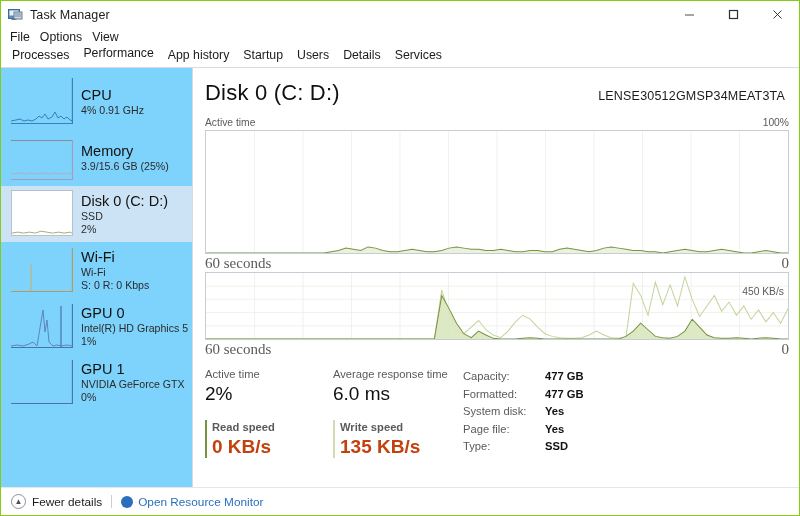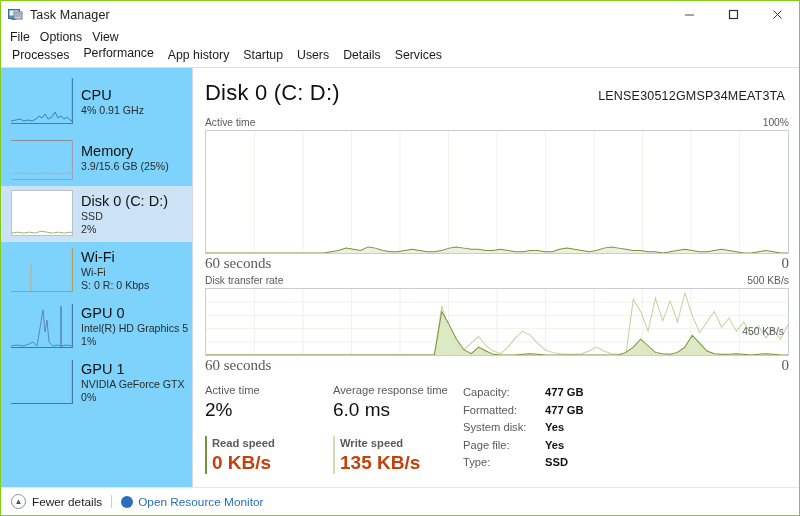--- a/index.html
+++ b/index.html
@@ -118,21 +118,21 @@
   .graphbox { position: relative; border: 1px solid #c8cdd2; background: #fff; }
   .graphbox svg { display: block; width: 100%; height: 100%; }
   .axisrow {
     display: flex; justify-content: space-between;
     font-size: 15px; color: #5a5a5a;
     margin-top: 1px;
     font-family: Liberation Serif, serif;
   }
   .inline-note {
     position: absolute; right: 4px; top: 13px;
-    font-size: 10.3px; color: #5a5a5a; margin-top: 24px;
+    font-size: 10.3px; color: #5a5a5a;
   }
 
   
   .stats { display: flex; margin-top: 9px; }
   .stats-left { width: 258px; min-width: 258px; }
   .stat-row { display: flex; }
   .stat-cell { width: 128px; }
   .stat-cell .lbl { font-size: 11.2px; color: #5a5a5a; line-height: 15px; }
   .stat-cell .val { font-size: 19px; color: #111; line-height: 24px; }
   .speed-row { display: flex; margin-top: 13px; font-weight: bold; }
@@ -344,24 +344,20 @@
             <line x1="531.6666666666666" y1="0" x2="531.6666666666666" y2="124" stroke="#eceee7" stroke-width="0.8"></line>
             <polygon points="0,124 0.00,124.00 7.34,124.00 14.68,124.00 22.03,124.00 29.37,124.00 36.71,124.00 44.05,124.00 51.39,124.00 58.73,124.00 66.08,124.00 73.42,124.00 80.76,124.00 88.10,124.00 95.44,124.00 102.78,124.00 110.13,124.00 117.47,124.00 124.81,122.76 132.15,121.52 139.49,119.04 146.84,120.28 154.18,121.52 161.52,117.80 168.86,119.04 176.20,121.52 183.54,122.76 190.89,122.76 198.23,121.52 205.57,120.28 212.91,121.52 220.25,122.76 227.59,122.76 234.94,121.52 242.28,119.04 249.62,117.80 256.96,119.04 264.30,120.28 271.65,120.28 278.99,121.52 286.33,121.52 293.67,120.28 301.01,121.52 308.35,122.76 315.70,122.76 323.04,121.52 330.38,121.52 337.72,122.76 345.06,122.76 352.41,120.28 359.75,119.04 367.09,120.28 374.43,121.52 381.77,122.76 389.11,121.52 396.46,119.04 403.80,117.80 411.14,119.04 418.48,120.28 425.82,121.52 433.16,121.52 440.51,122.76 447.85,122.76 455.19,124.00 462.53,122.76 469.87,121.52 477.22,120.28 484.56,121.52 491.90,122.76 499.24,122.76 506.58,121.52 513.92,120.28 521.27,121.52 528.61,122.76 535.95,124.00 543.29,124.00 550.63,122.76 557.97,121.52 565.32,122.76 572.66,124.00 580.00,124.00 580,124" fill="#e6efd8" opacity="0.85"></polygon>
             <polyline points="0.00,124.00 7.34,124.00 14.68,124.00 22.03,124.00 29.37,124.00 36.71,124.00 44.05,124.00 51.39,124.00 58.73,124.00 66.08,124.00 73.42,124.00 80.76,124.00 88.10,124.00 95.44,124.00 102.78,124.00 110.13,124.00 117.47,124.00 124.81,122.76 132.15,121.52 139.49,119.04 146.84,120.28 154.18,121.52 161.52,117.80 168.86,119.04 176.20,121.52 183.54,122.76 190.89,122.76 198.23,121.52 205.57,120.28 212.91,121.52 220.25,122.76 227.59,122.76 234.94,121.52 242.28,119.04 249.62,117.80 256.96,119.04 264.30,120.28 271.65,120.28 278.99,121.52 286.33,121.52 293.67,120.28 301.01,121.52 308.35,122.76 315.70,122.76 323.04,121.52 330.38,121.52 337.72,122.76 345.06,122.76 352.41,120.28 359.75,119.04 367.09,120.28 374.43,121.52 381.77,122.76 389.11,121.52 396.46,119.04 403.80,117.80 411.14,119.04 418.48,120.28 425.82,121.52 433.16,121.52 440.51,122.76 447.85,122.76 455.19,124.00 462.53,122.76 469.87,121.52 477.22,120.28 484.56,121.52 491.90,122.76 499.24,122.76 506.58,121.52 513.92,120.28 521.27,121.52 528.61,122.76 535.95,124.00 543.29,124.00 550.63,122.76 557.97,121.52 565.32,122.76 572.66,124.00 580.00,124.00" fill="none" stroke="#77933c" stroke-width="1"></polyline>
           </svg>
       </div>
       <div class="axisrow">
         <span>60 seconds</span>
         <span>0</span>
       </div>
 
-      <div class="graphlabels tight">
-        <span>Disk transfer rate</span>
-        <span>500 KB/s</span>
-      </div>
       <div class="graphbox" style="height:68px">
         <svg id="chart-transfer" viewBox="0 0 580 68" preserveAspectRatio="none">
             <line x1="48.33333333333333" y1="0" x2="48.33333333333333" y2="68" stroke="#eceee7" stroke-width="0.8"></line>
             <line x1="96.66666666666666" y1="0" x2="96.66666666666666" y2="68" stroke="#eceee7" stroke-width="0.8"></line>
             <line x1="145" y1="0" x2="145" y2="68" stroke="#eceee7" stroke-width="0.8"></line>
             <line x1="193.33333333333331" y1="0" x2="193.33333333333331" y2="68" stroke="#eceee7" stroke-width="0.8"></line>
             <line x1="241.66666666666669" y1="0" x2="241.66666666666669" y2="68" stroke="#eceee7" stroke-width="0.8"></line>
             <line x1="290" y1="0" x2="290" y2="68" stroke="#eceee7" stroke-width="0.8"></line>
             <line x1="338.33333333333337" y1="0" x2="338.33333333333337" y2="68" stroke="#eceee7" stroke-width="0.8"></line>
             <line x1="386.66666666666663" y1="0" x2="386.66666666666663" y2="68" stroke="#eceee7" stroke-width="0.8"></line>

